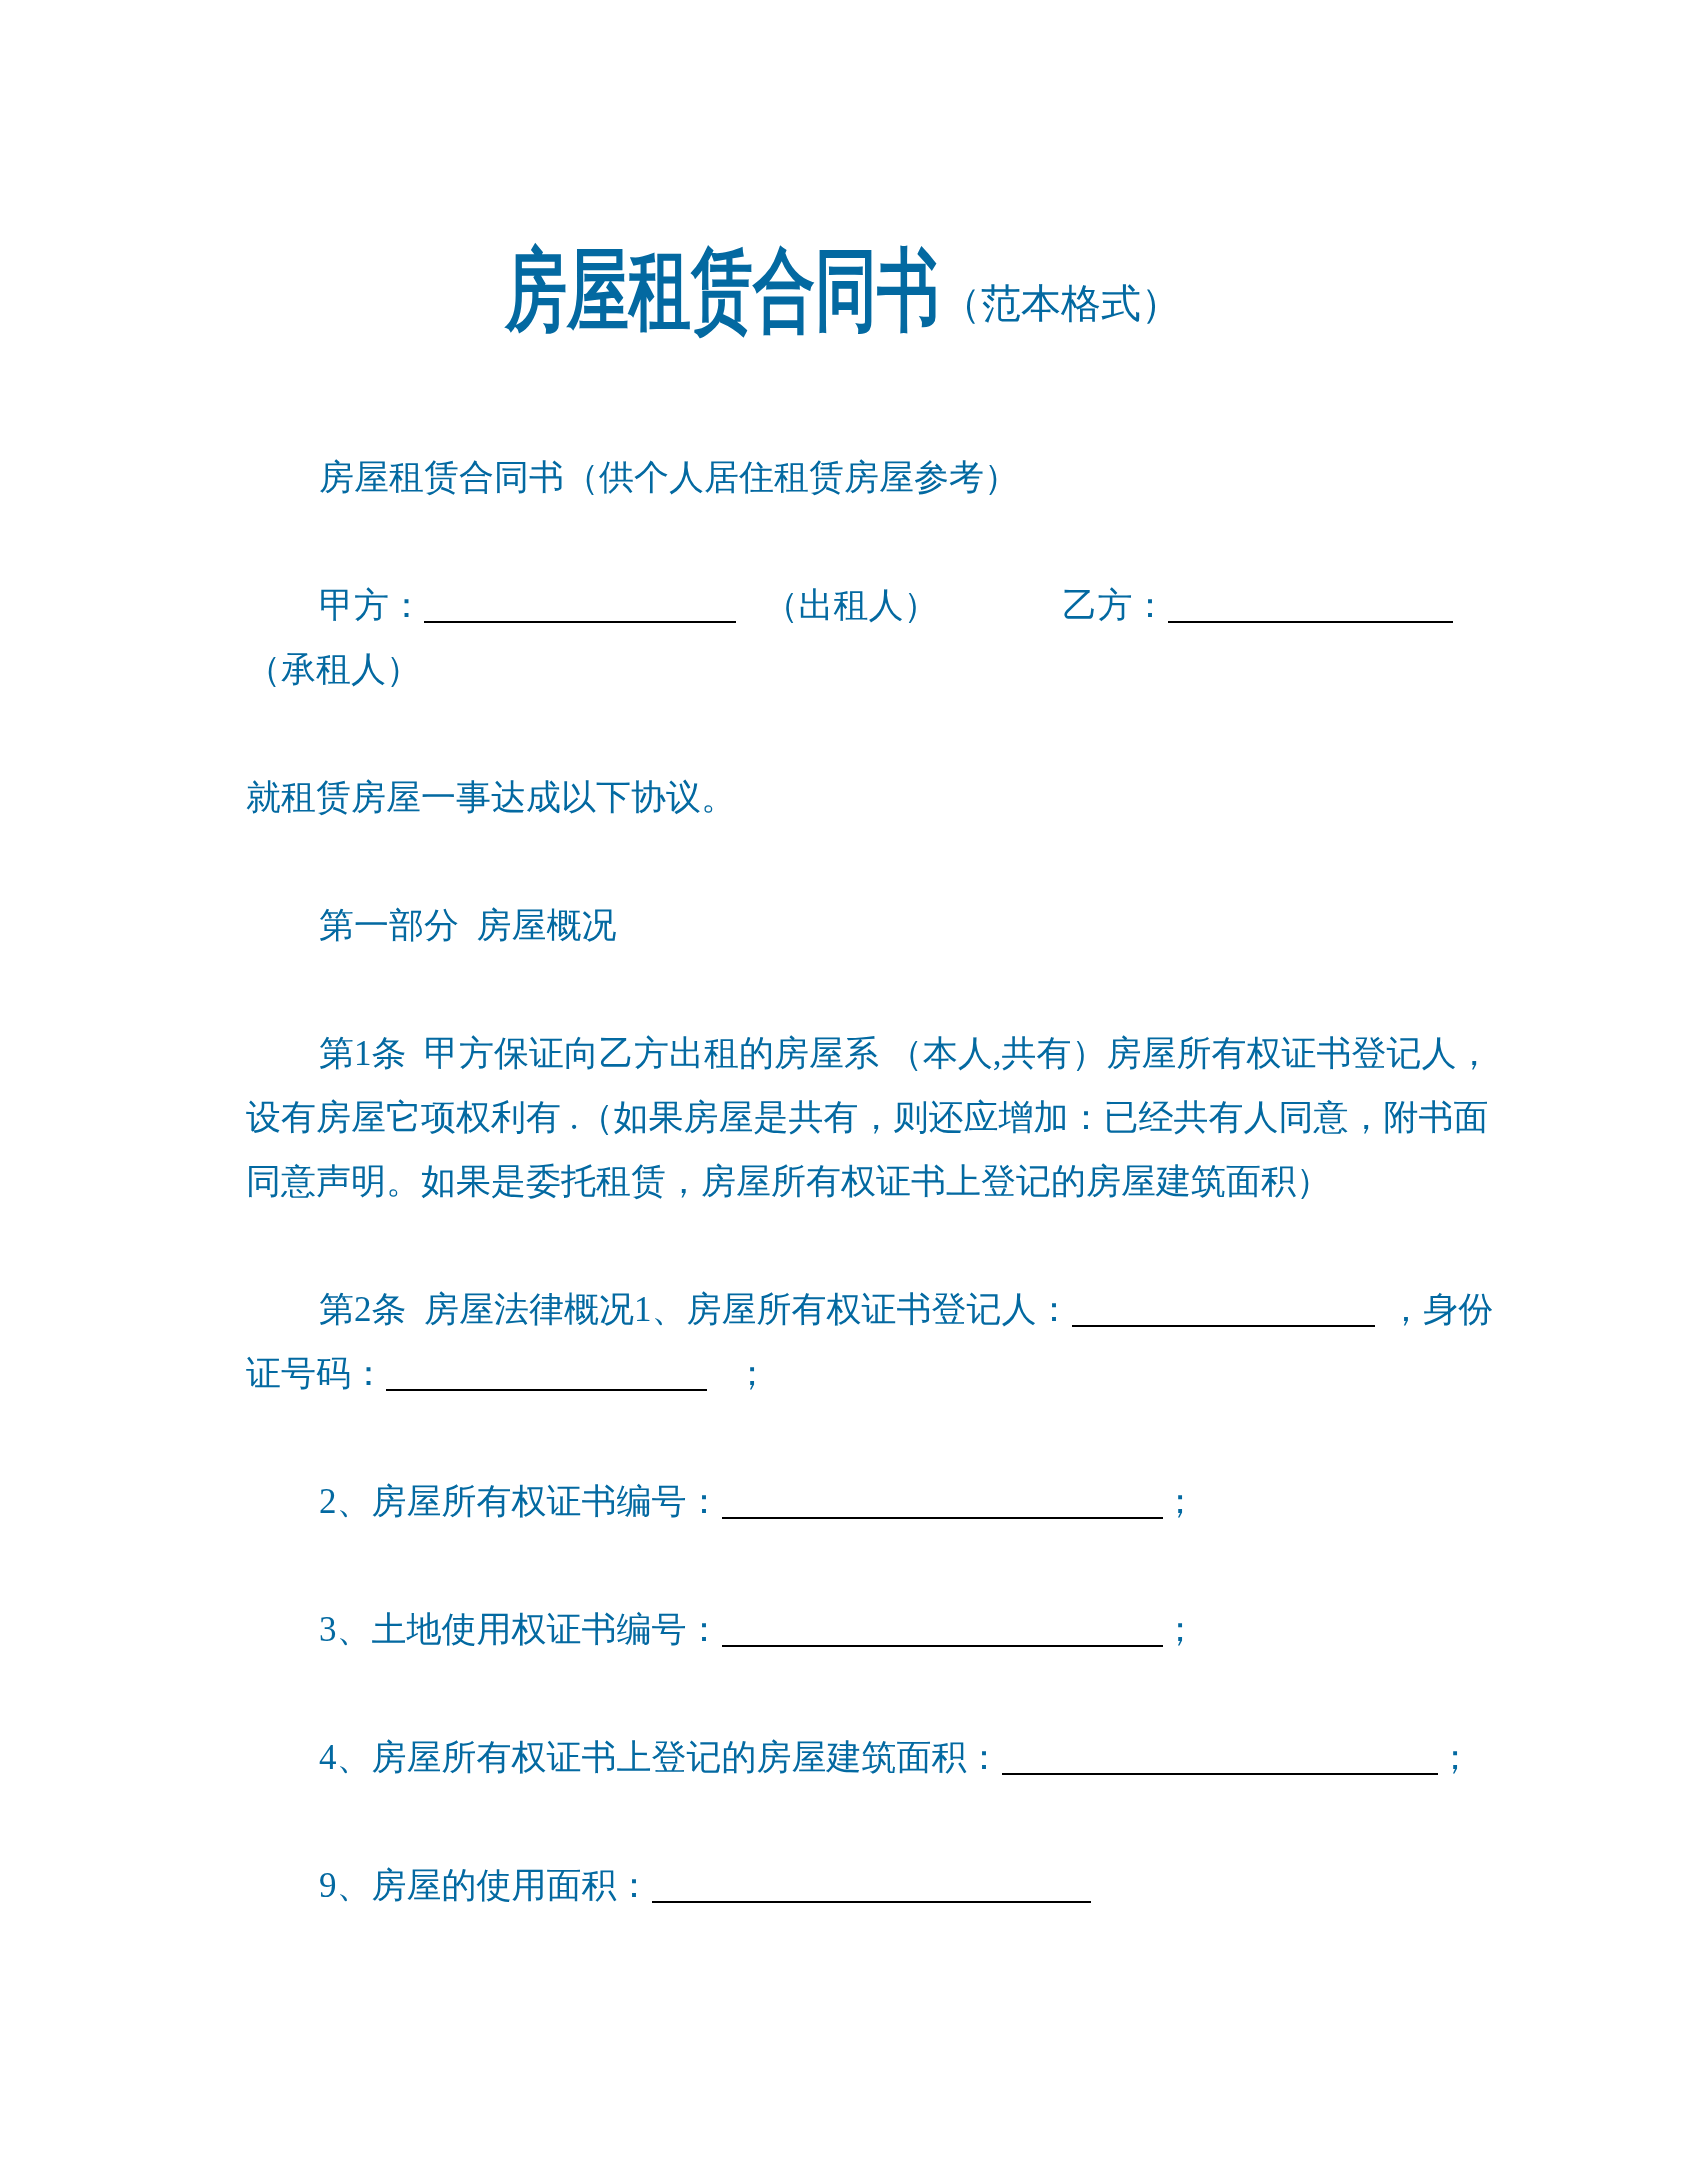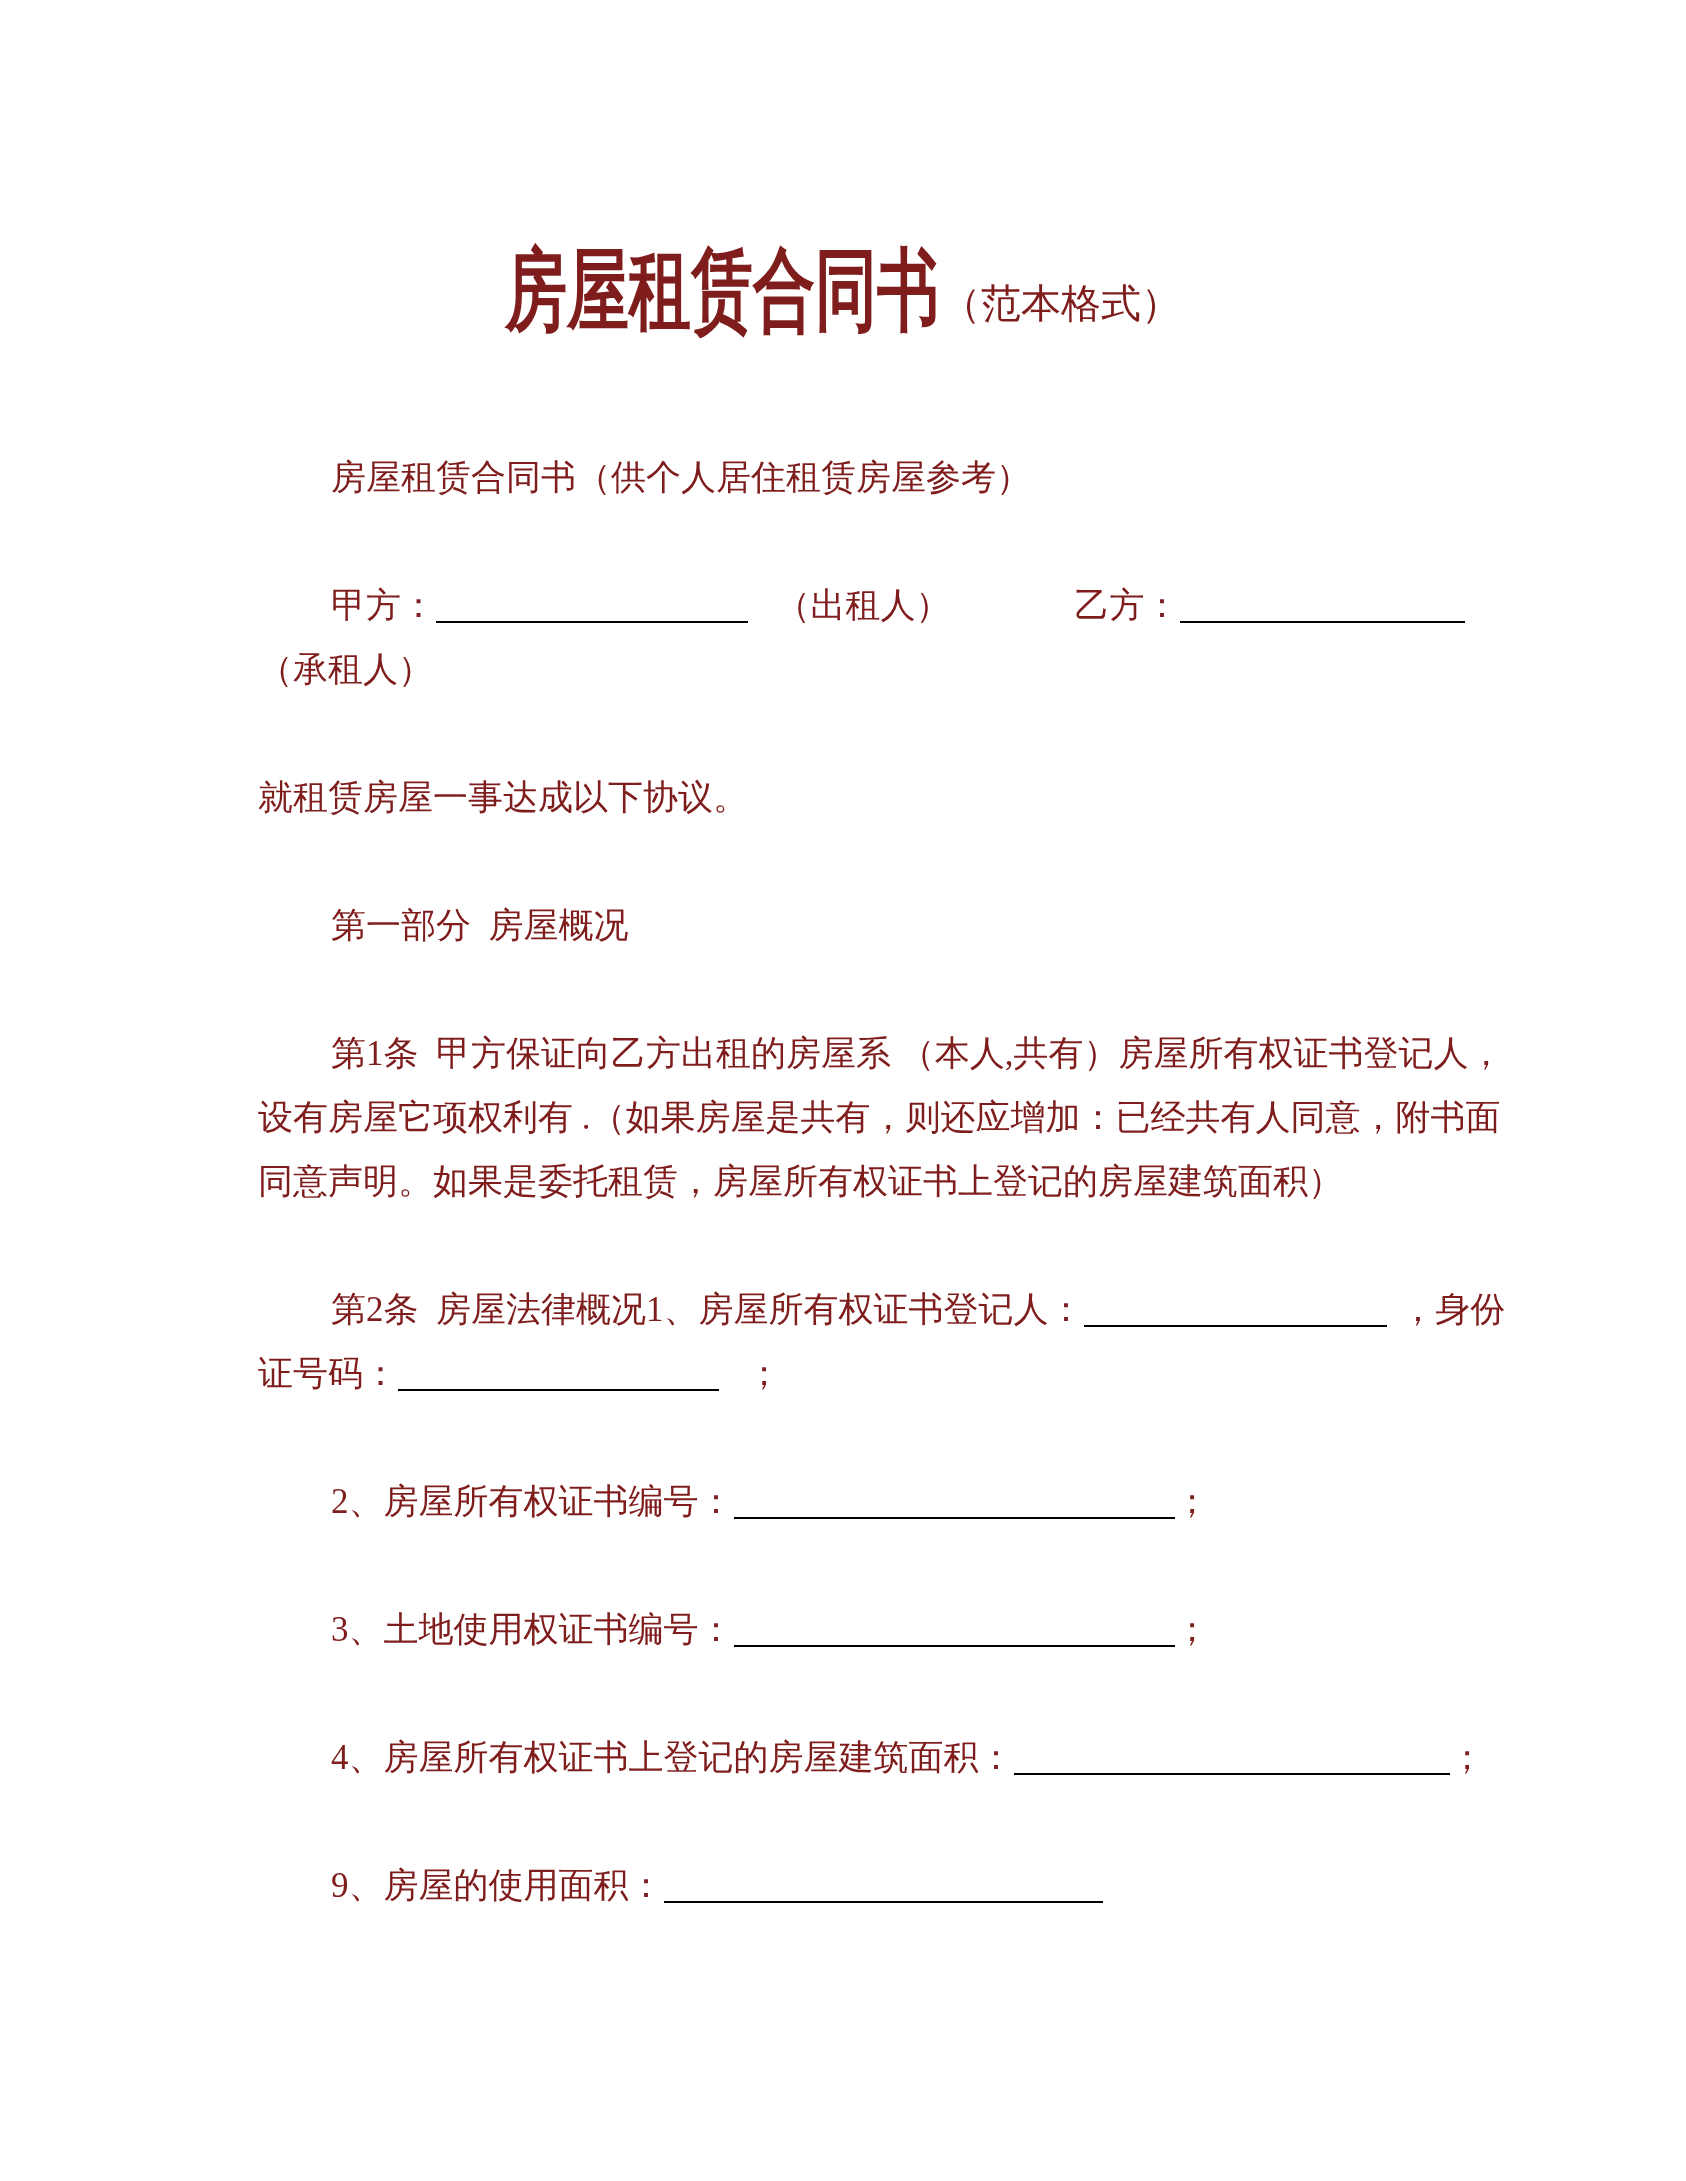--- a/index.html
+++ b/index.html
@@ -5,21 +5,21 @@
   html, body {
     margin: 0;
     padding: 0;
     background: #ffffff;
   }
   .page {
     position: relative;
     width: 1686px;
     height: 2012px;
     background: #ffffff;
-    color: #7f1d1d;
+    color: #0369a1;
     overflow: hidden;
     font-family: "Liberation Serif", "DejaVu Serif", serif;
   }
   .title-row {
     margin-top: 235px;
     height: 96px;
     display: flex;
     justify-content: center;
     align-items: flex-end;
     white-space: pre;
@@ -38,21 +38,20 @@
     display: inline-block;
     font-size: 40px;
     line-height: 1;
     padding-bottom: 7.3px;
     margin-left: 2px;
   }
   .doc-body {
     margin-top: 115px;
     padding-left: 246px;
     padding-right: 226px;
-    margin-left: 12px;
   }
   .para {
     margin: 0 0 64px 0;
   }
   .line {
     height: 64px;
     line-height: 64px;
     font-size: 35px;
     white-space: pre;
   }

